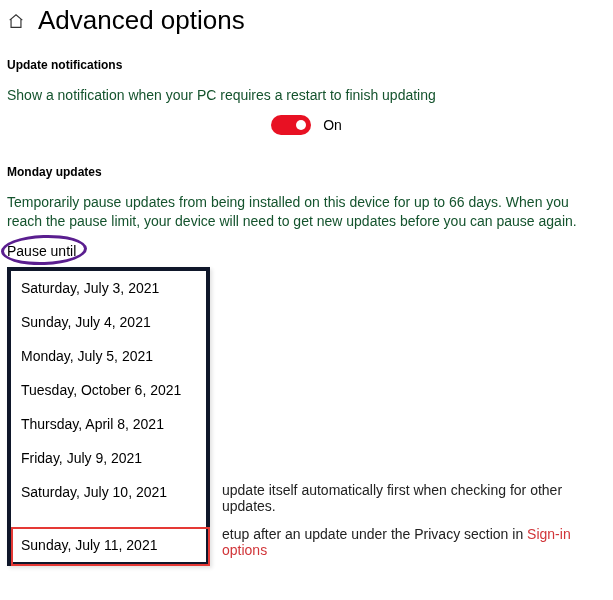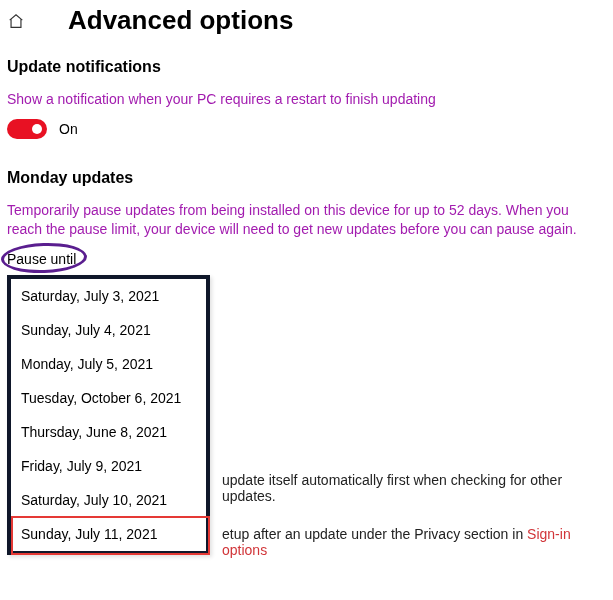--- a/index.html
+++ b/index.html
@@ -24,41 +24,41 @@
   .home-icon svg {
     width: 18px;
     height: 18px;
     display: block;
     stroke: #333;
     stroke-width: 1.3;
     fill: none;
   }
   .page-title {
     font-size: 26px;
-    font-weight: 700;
+    font-weight: 400;
     letter-spacing: 0px;
-    margin-left: 30px;
   }
   .section-heading {
-    font-size: 16px;
+    font-size: 12px;
     font-weight: 600;
     margin-bottom: 14px;
   }
   .section-body {
     font-size: 14px;
-    color: #a21caf;
+    color: #14532d;
     margin-bottom: 10px;
     line-height: 1.35;
   }
   .toggle-row {
     display: flex;
     align-items: center;
     gap: 12px;
     margin-top: 10px;
     margin-bottom: 30px;
+    justify-content: center;
   }
   .toggle {
     width: 40px;
     height: 20px;
     border-radius: 10px;
     background: #e81123;
     position: relative;
     cursor: pointer;
   }
   .toggle .knob {
@@ -102,20 +102,21 @@
     position: relative;
     z-index: 2;
   }
   .dropdown-item {
     padding: 9px 10px;
     font-size: 14px;
     cursor: pointer;
   }
   .dropdown-item.selected {
     position: relative;
+    margin-top: 19px;
   }
   .annot-rect {
     position: absolute;
     left: 0px;
     right: -4px;
     top: -1px;
     bottom: -4px;
     border: 2px solid #e53935;
     pointer-events: none;
   }
@@ -151,37 +152,37 @@
 <div class="section-body">Show a notification when your PC requires a restart to finish updating</div>
 
 <div class="toggle-row">
   <div class="toggle">
     <div class="knob"></div>
   </div>
   <span class="toggle-label">On</span>
 </div>
 
 <div class="section-heading">Monday updates</div>
-<div class="section-body">Temporarily pause updates from being installed on this device for up to 52 days. When you reach the pause limit, your device will need to get new updates before you can pause again.</div>
+<div class="section-body">Temporarily pause updates from being installed on this device for up to 66 days. When you reach the pause limit, your device will need to get new updates before you can pause again.</div>
 
 <div class="pause-label-wrap">
   <span class="pause-label">Pause until</span>
   <span class="annot-ellipse"></span>
 </div>
 
 <div class="dropdown" id="pause-dropdown">
     <div class="dropdown-item">Saturday, July 3, 2021</div>
     <div class="dropdown-item">Sunday, July 4, 2021</div>
     <div class="dropdown-item">Monday, July 5, 2021</div>
     <div class="dropdown-item">Tuesday, October 6, 2021</div>
-    <div class="dropdown-item">Thursday, June 8, 2021</div>
+    <div class="dropdown-item">Thursday, April 8, 2021</div>
     <div class="dropdown-item">Friday, July 9, 2021</div>
     <div class="dropdown-item">Saturday, July 10, 2021</div>
     <div class="dropdown-item selected">Sunday, July 11, 2021<span class="annot-rect"></span></div>
   </div>
 
-<div class="bg-line" style="top:472px;">update itself automatically first when checking for other updates.</div>
+<div class="bg-line" style="top:482px;">update itself automatically first when checking for other updates.</div>
 <div class="bg-line" style="top:526px;">
   <span>etup after an update under the Privacy section in </span><a class="link-red">Sign-in options</a>
 </div>
 
 
 
 
 </body></html>

